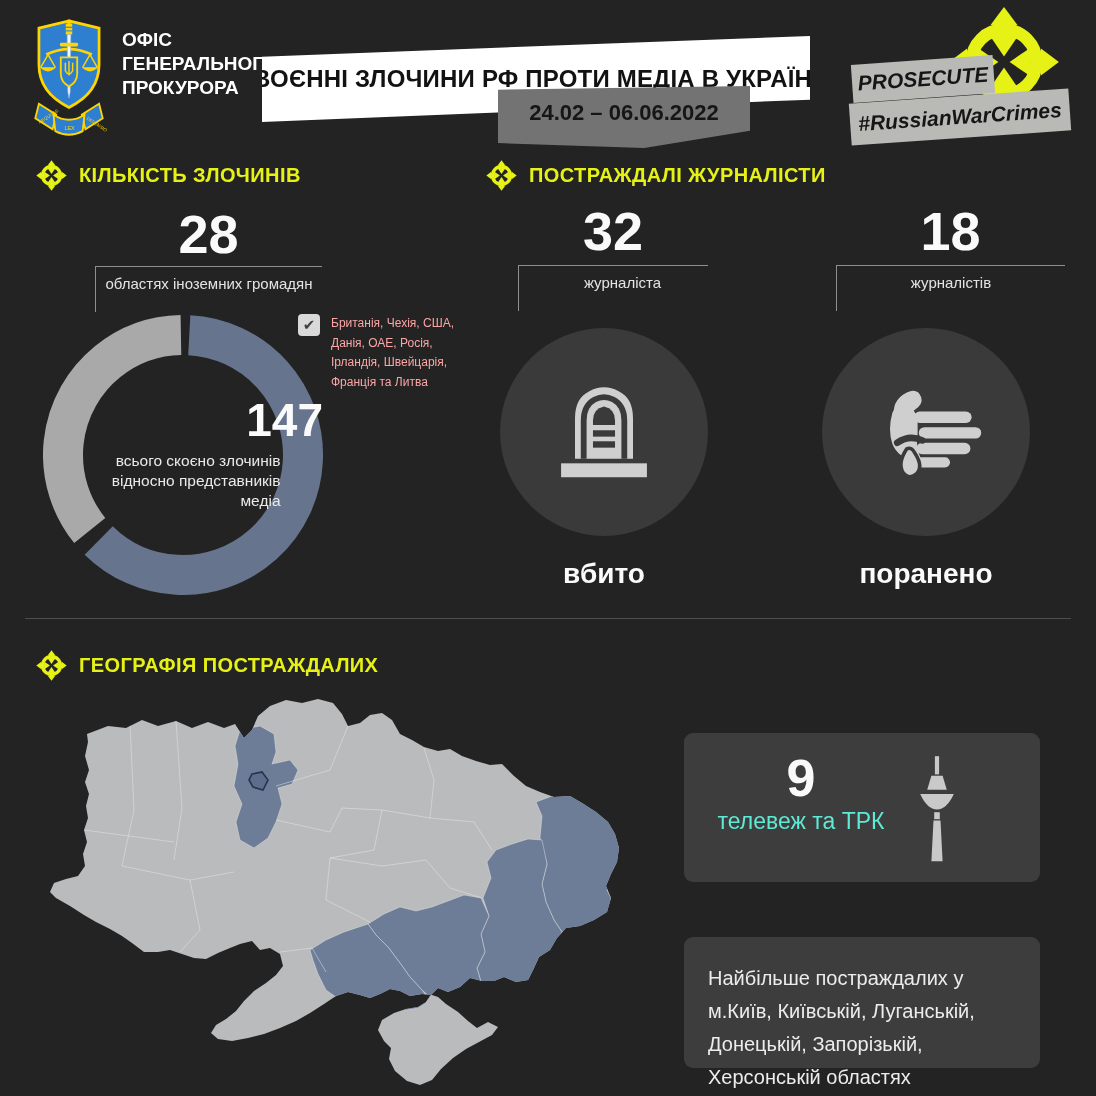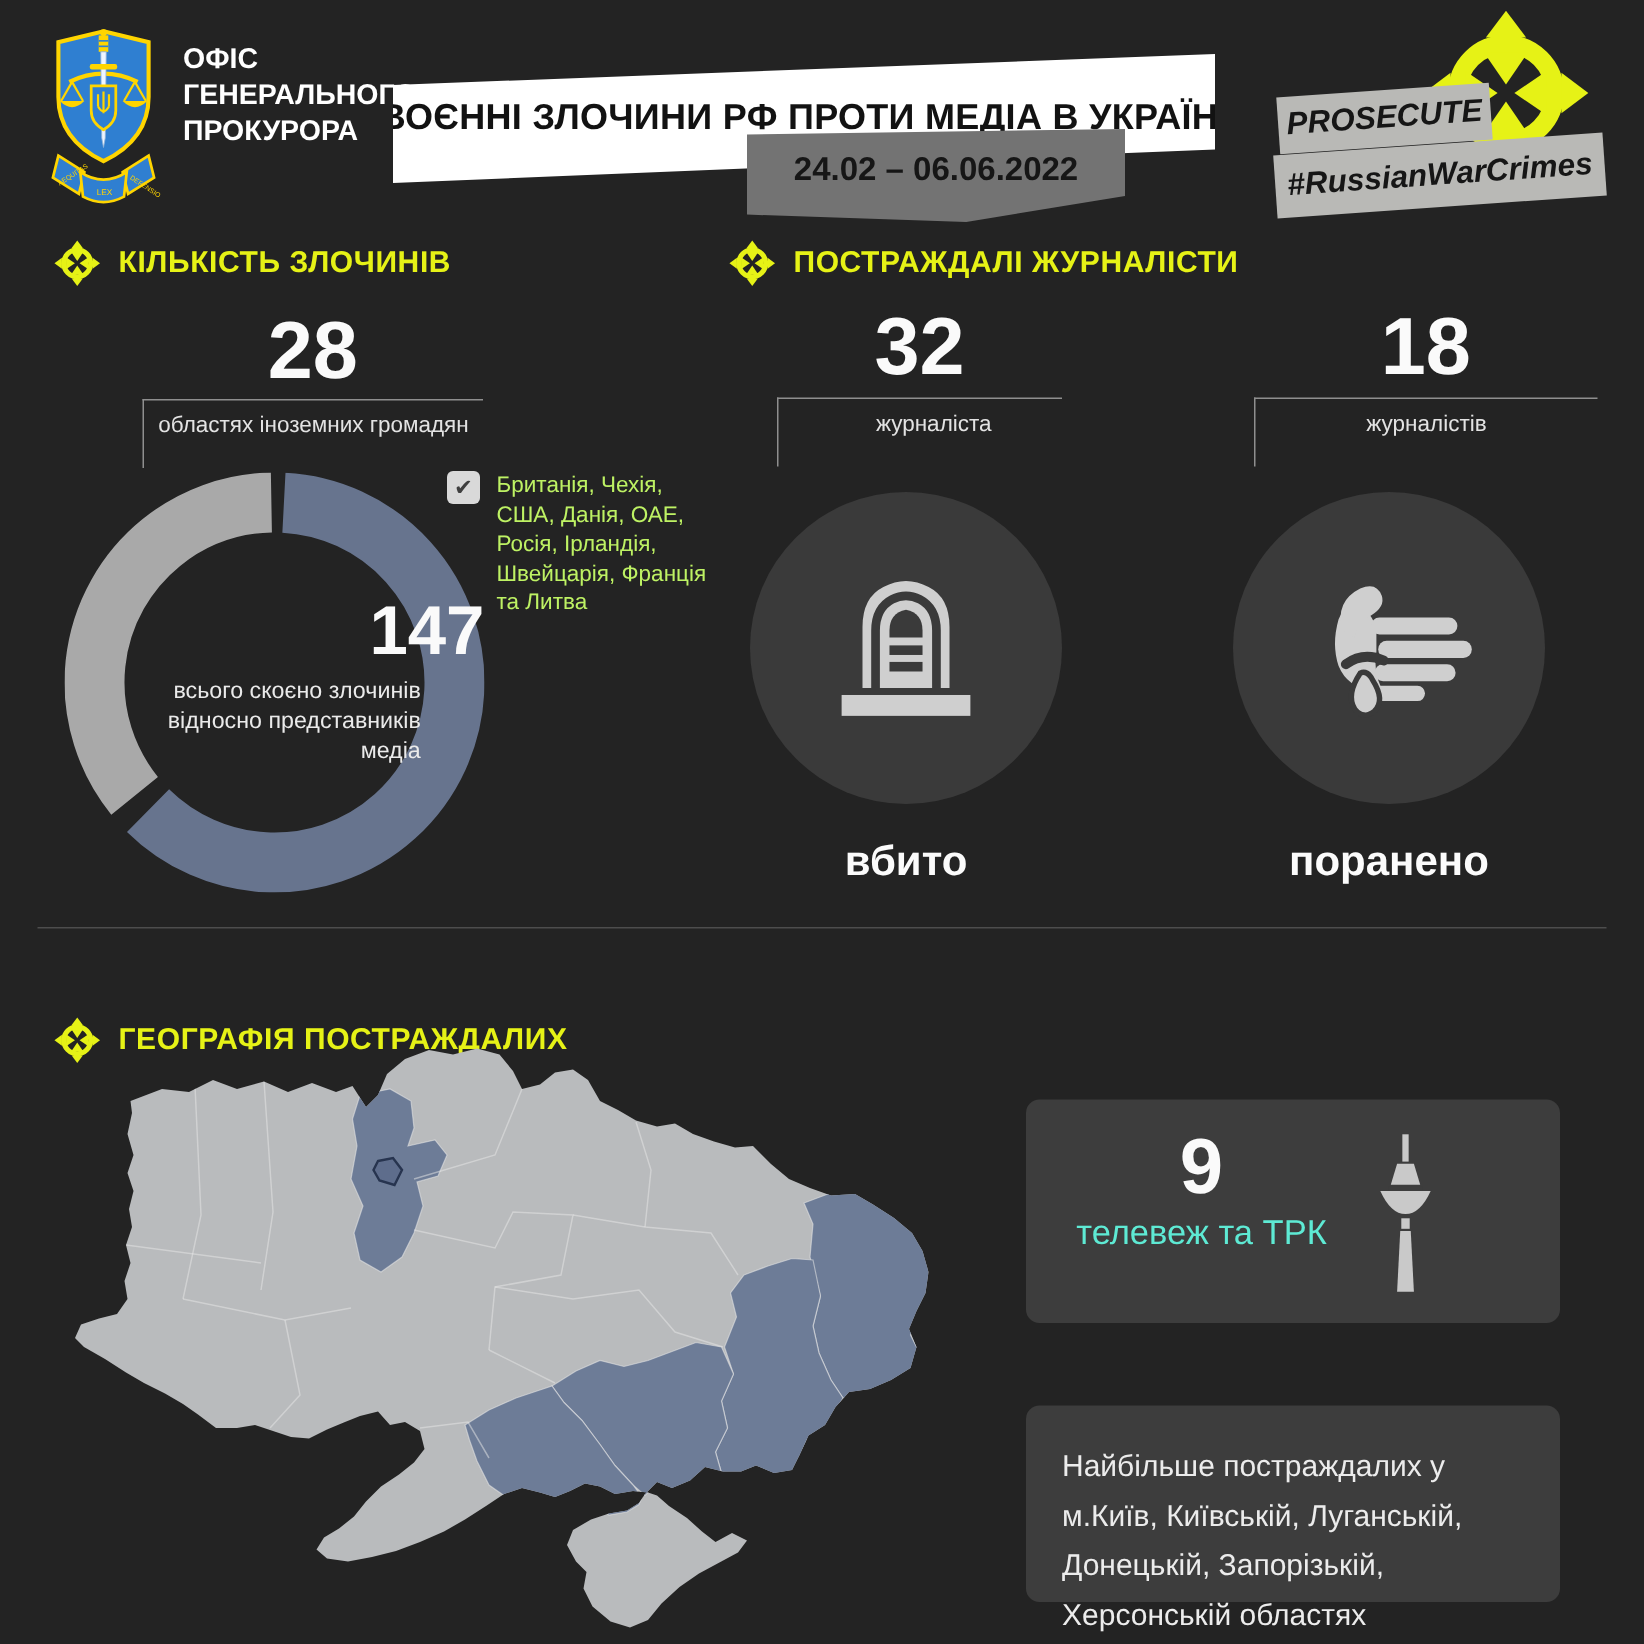--- a/index.html
+++ b/index.html
@@ -19,41 +19,41 @@
   .campaign-banner{background:#b9b9b6;display:flex;align-items:center;justify-content:center;transform:rotate(-4deg);}
   .campaign-banner span{font-style:italic;font-weight:bold;color:#161616;font-size:21px;white-space:nowrap;}
   .cb1{left:852px;top:60px;width:142px;height:38px;}
   .cb2{left:850px;top:96px;width:220px;height:42px;}
   .xh-large{left:948px;top:6px;width:112px;height:112px;}
 
   
   .sec-head{display:flex;align-items:center;gap:12px;}
   .sec-head .xh{width:31px;height:31px;flex:0 0 auto;}
   .sec-label{color:#e6f216;font-weight:bold;font-size:20px;letter-spacing:.4px;white-space:nowrap;}
-  .sh1{left:36px;top:160px;} .sh2{left:486px;top:160px;} .sh3{left:36px;top:650px;margin-top:28px;}
+  .sh1{left:36px;top:160px;} .sh2{left:486px;top:160px;} .sh3{left:36px;top:650px;}
 
   
   .big-num{font-size:54px;font-weight:bold;color:#fafafa;text-align:center;line-height:58px;}
   .cap-box{border-top:1px solid #8f8f8f;border-left:1px solid #8f8f8f;text-align:center;
            padding:8px 6px 20px;font-size:15px;color:#e3e3e3;}
   .n28{left:95px;top:205px;width:227px;} .b28{left:95px;top:266px;width:227px;}
   .n32{left:518px;top:202px;width:190px;} .b32{left:518px;top:265px;width:190px;padding-left:24px;}
   .n16{left:836px;top:202px;width:229px;} .b16{left:836px;top:265px;width:229px;}
 
   
   .donut{left:43px;top:315px;width:280px;height:280px;}
   .donut-center{left:43px;top:395px;width:280px;text-align:right;}
   .donut-center .val{font-size:46px;font-weight:bold;line-height:50px;color:#fafafa;}
   .donut-center .cap{margin:6px auto 0;width:195px;font-size:15.5px;line-height:20px;color:#eaeaea;}
 
   
   .check-row{left:298px;top:314px;width:190px;display:flex;gap:11px;}
   .checkbox{width:22px;height:22px;border-radius:4px;background:#d9d9d9;flex:0 0 auto;
             display:flex;align-items:center;justify-content:center;color:#3f3f3f;font-size:15px;font-weight:bold;}
-  .countries{font-size:15px;line-height:19.5px;color:#bef264;width:152px;}
+  .countries{font-size:12px;line-height:19.5px;color:#fca5a5;width:152px;}
 
   
   .stat-circle{width:208px;height:208px;border-radius:50%;background:#3a3a3a;
                display:flex;align-items:center;justify-content:center;}
   .c-killed{left:500px;top:328px;} .c-wounded{left:822px;top:328px;}
   .circle-label{font-size:28px;font-weight:bold;color:#fbfbfb;text-align:center;}
   .l-killed{left:504px;top:558px;width:200px;} .l-wounded{left:826px;top:558px;width:200px;}
 
   .divider{left:25px;top:618px;width:1046px;height:1px;background:#4d4d4d;}
 

